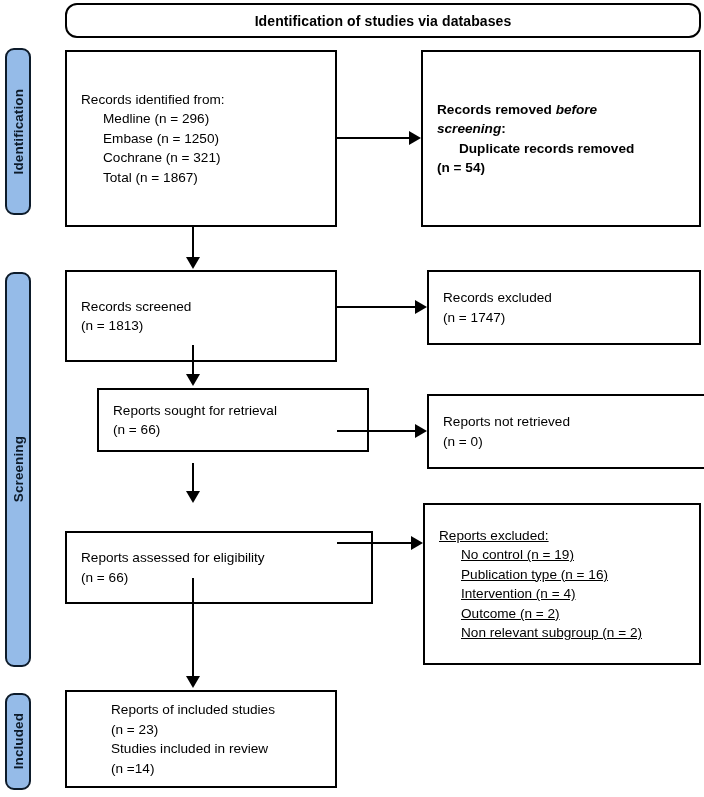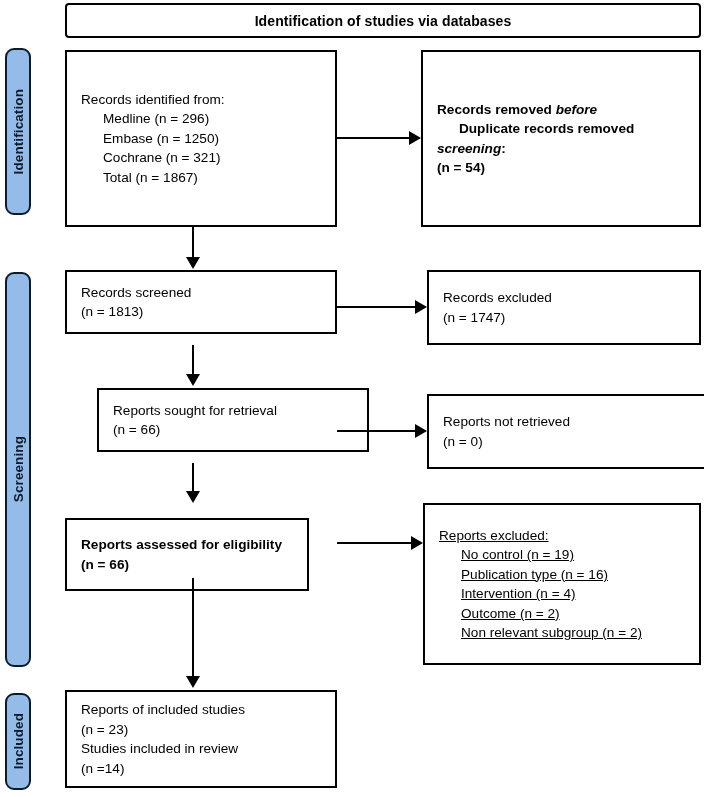--- a/index.html
+++ b/index.html
@@ -70,21 +70,21 @@
   
   .header-box {
     position: absolute;
     left: 65px;
     top: 3px;
     width: 636px;
     height: 35px;
     box-sizing: border-box;
     background: #ffffff;
     border: 2px solid #000000;
-    border-radius: 4px;
+    border-radius: 12px;
     display: flex;
     align-items: center;
     justify-content: center;
   }
   .header-box .header-title {
     font-size: 14px;
     font-weight: bold;
     letter-spacing: 0.1px;
   }
 
@@ -144,30 +144,30 @@
       <div class="line indent">Total (n = 1867)</div>
     </div>
   </div>
 
   <div class="conn-h" style="left:337px; top:137px; width:72px;"></div>
   <div class="arrow-right" style="left:409px; top:131px;"></div>
 
   <div class="box" style="left:421px; top:50px; width:280px; height:177px;font-weight:bold;">
     <div class="box-inner">
       <div class="line"><span>Records removed </span><span class="ital">before</span></div>
+      <div class="line"><span class="ital">screening</span><span>:</span></div>
       <div class="line indent">Duplicate records removed</div>
-      <div class="line"><span class="ital">screening</span><span>:</span></div>
       <div class="line">(n = 54)</div>
     </div>
   </div>
 
   <div class="conn-v" style="left:192px; top:227px; height:32px;"></div>
   <div class="arrow-down" style="left:186px; top:257px;"></div>
 
-  <div class="box" style="left:65px; top:270px; width:272px; height:64px;align-items:center;">
+  <div class="box" style="left:65px; top:270px; width:272px; height:92px;align-items:center;">
     <div class="box-inner">
       <div class="line">Records screened</div>
       <div class="line">(n = 1813)</div>
     </div>
   </div>
 
   <div class="conn-h" style="left:337px; top:306px; width:78px;"></div>
   <div class="arrow-right" style="left:415px; top:300px;"></div>
 
   <div class="box" style="left:427px; top:270px; width:274px; height:75px;">
@@ -193,21 +193,21 @@
   <div class="box" style="left:427px; top:394px; width:292px; height:75px;">
     <div class="box-inner">
       <div class="line">Reports not retrieved</div>
       <div class="line">(n = 0)</div>
     </div>
   </div>
 
   <div class="conn-v" style="left:192px; top:463px; height:30px;"></div>
   <div class="arrow-down" style="left:186px; top:491px;"></div>
 
-  <div class="box" style="left:65px; top:518px; width:244px; height:73px;font-weight:bold;">
+  <div class="box" style="left:65px; top:531px; width:308px; height:73px;">
     <div class="box-inner">
       <div class="line">Reports assessed for eligibility</div>
       <div class="line">(n = 66)</div>
     </div>
   </div>
 
   <div class="conn-h" style="left:337px; top:542px; width:74px;"></div>
   <div class="arrow-right" style="left:411px; top:536px;"></div>
 
   <div class="box" style="left:423px; top:503px; width:278px; height:162px;text-decoration:underline;">
@@ -217,21 +217,21 @@
       <div class="line indent">Publication type (n = 16)</div>
       <div class="line indent">Intervention (n = 4)</div>
       <div class="line indent">Outcome (n = 2)</div>
       <div class="line indent">Non relevant subgroup (n = 2)</div>
     </div>
   </div>
 
   <div class="conn-v" style="left:192px; top:578px; height:100px;"></div>
   <div class="arrow-down" style="left:186px; top:676px;"></div>
 
-  <div class="box" style="left:65px; top:690px; width:272px; height:98px;">
+  <div class="box" style="left:65px; top:690px; width:272px; height:98px;padding-left:30px;">
     <div class="box-inner">
       <div class="line">Reports of included studies</div>
       <div class="line">(n = 23)</div>
       <div class="line">Studies included in review</div>
       <div class="line">(n =14)</div>
     </div>
   </div>
 
 </div>
 

